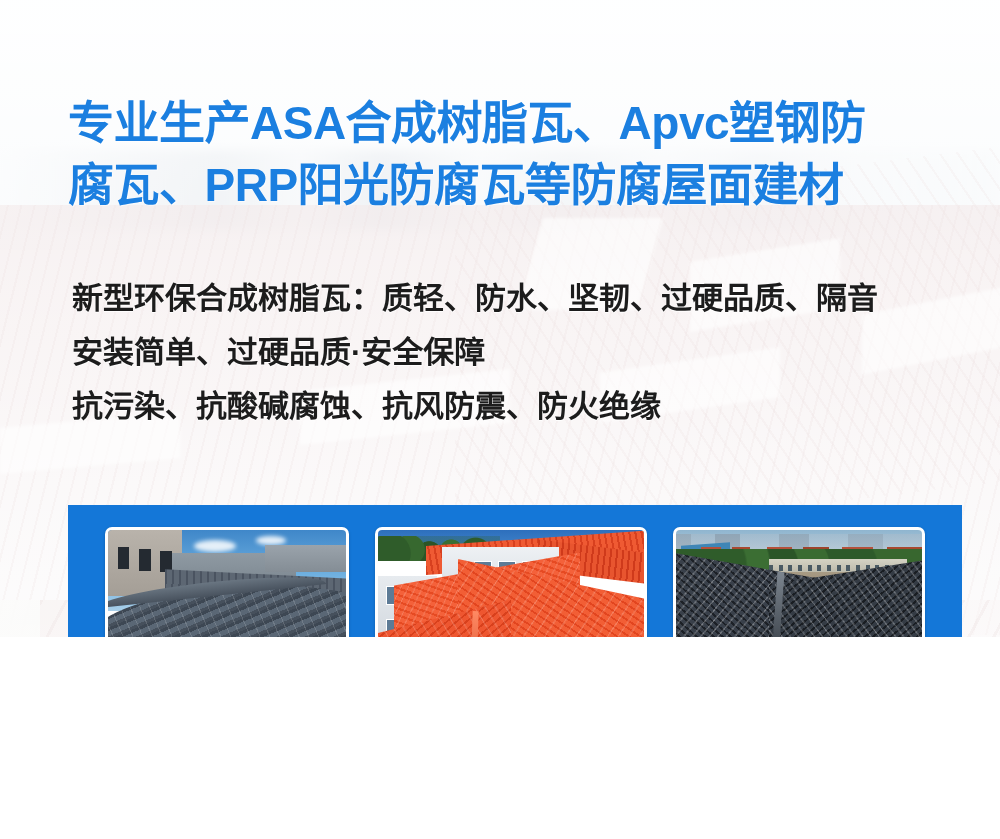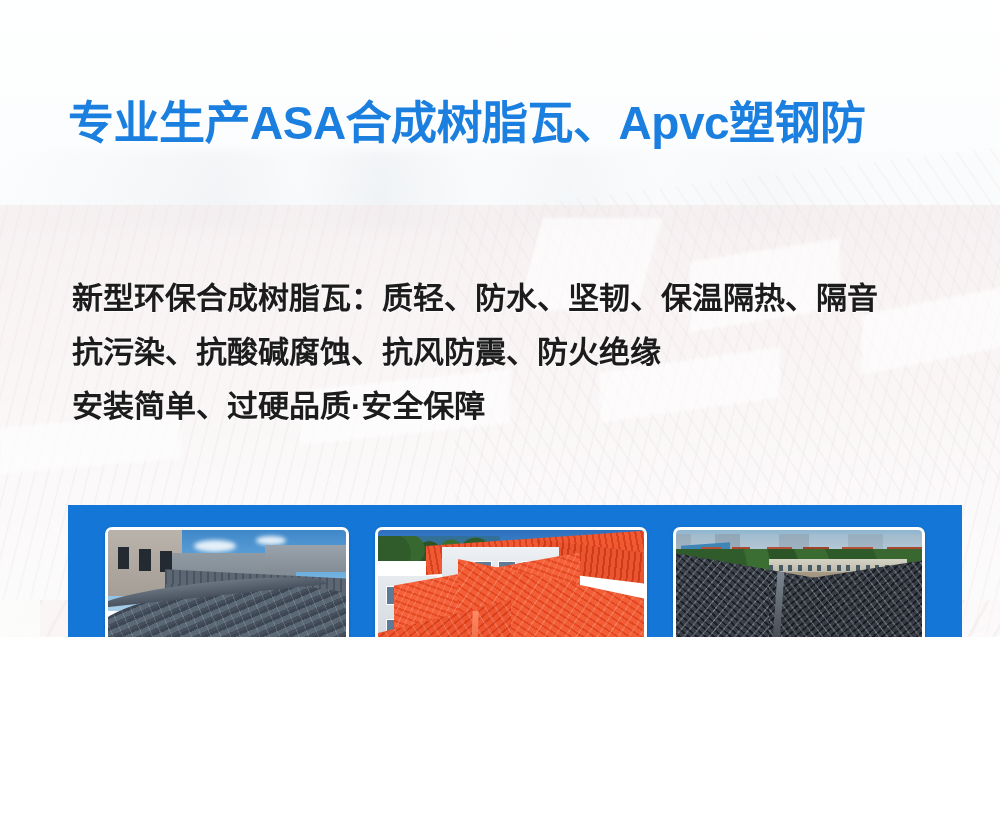--- a/index.html
+++ b/index.html
@@ -543,26 +543,27 @@
     <div class="bg-foreroof"></div>
     <div class="bg-ridge"></div>
 
     <div class="bg-wash"></div>
   </div>
 
   <div class="content">
 
     <div class="headline">
       <span class="hl-line">专业生产ASA合成树脂瓦、Apvc塑钢防</span>
+      <span class="hl-line">腐瓦、PRP阳光防腐瓦等防腐屋面建材</span>
     </div>
 
     <div class="sublist">
-      <span class="sub-line">新型环保合成树脂瓦：质轻、防水、坚韧、保温隔热、隔音</span>
+      <span class="sub-line">新型环保合成树脂瓦：质轻、防水、坚韧、过硬品质、隔音</span>
+      <span class="sub-line">安装简单、过硬品质·安全保障</span>
       <span class="sub-line">抗污染、抗酸碱腐蚀、抗风防震、防火绝缘</span>
-      <span class="sub-line">安装简单、过硬品质·安全保障</span>
     </div>
 
     <div class="gallery">
 
       <div class="photo photo-1">
         <div class="photo-inner">
           <div class="p1-sky"></div>
           <div class="p1-cloud p1-c1"></div>
           <div class="p1-cloud p1-c2"></div>
           <div class="p1-cloud p1-c3"></div>

